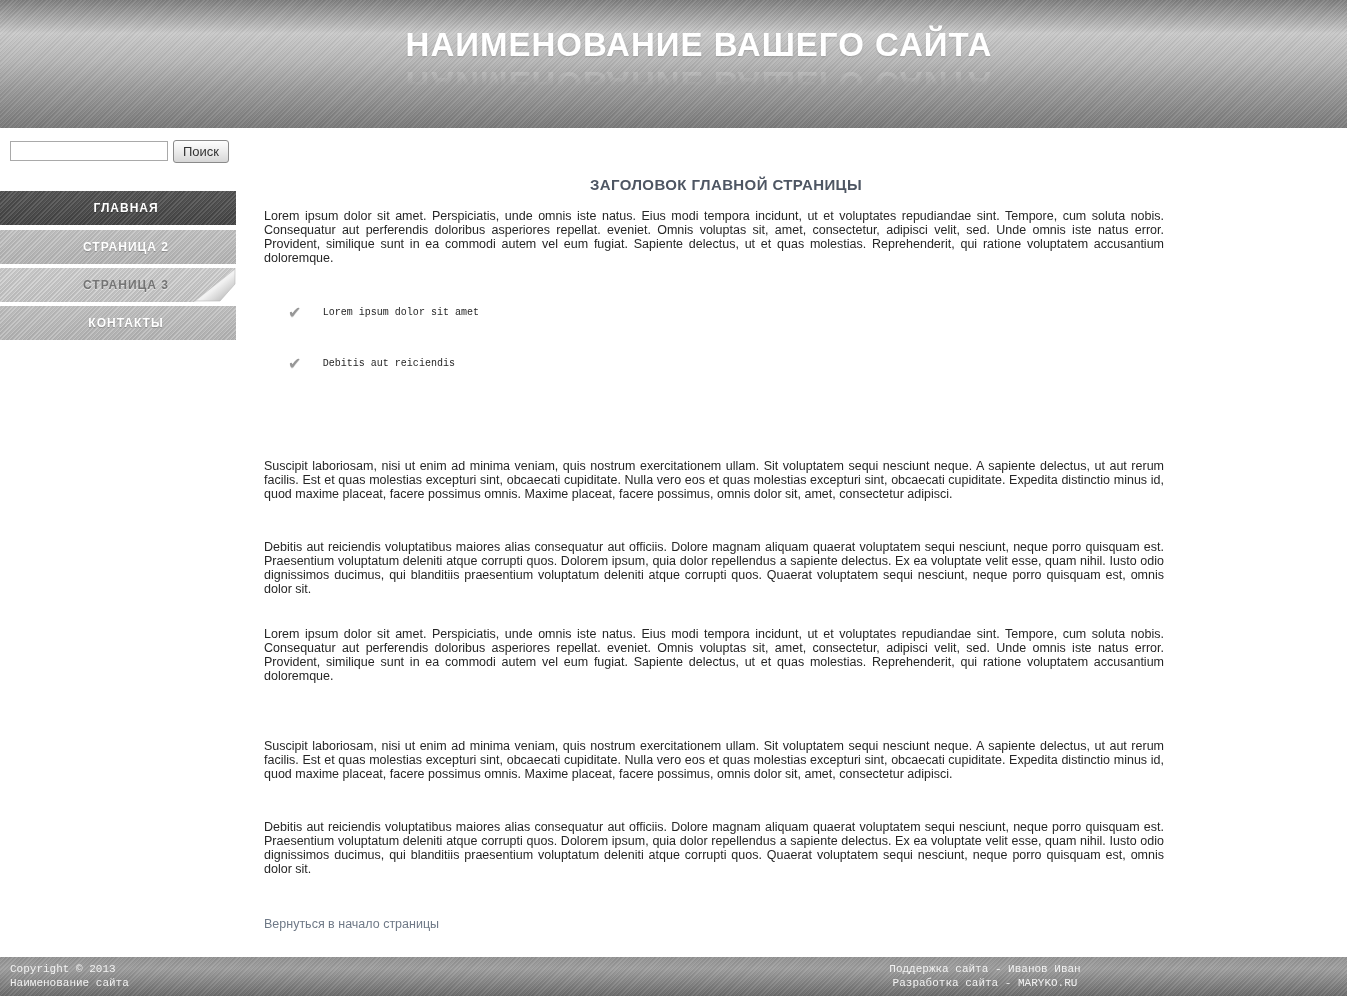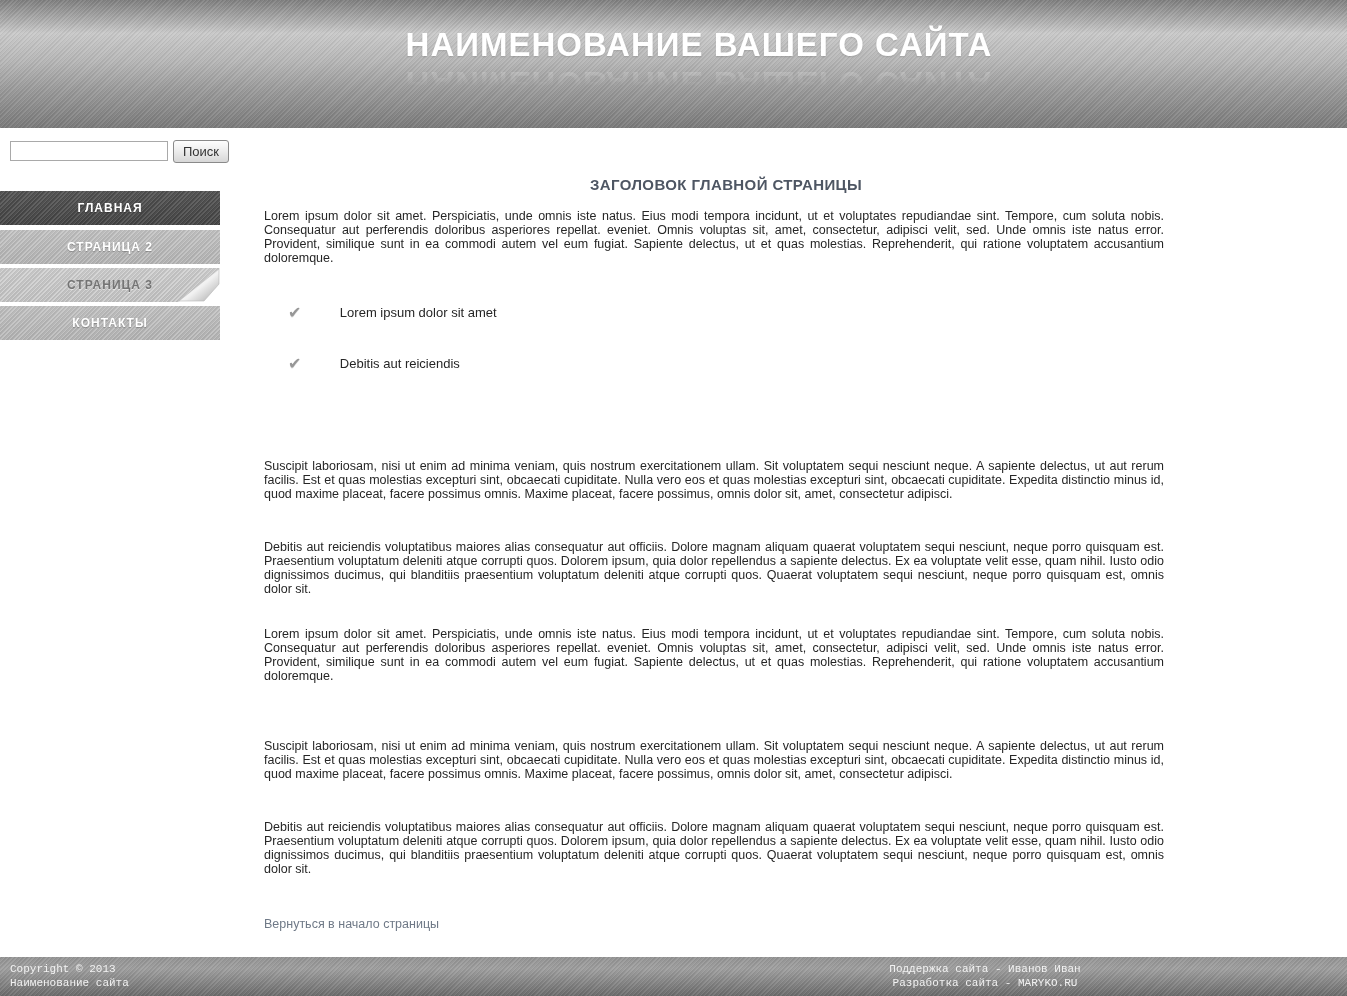--- a/index.html
+++ b/index.html
@@ -28,21 +28,21 @@
     font-family:"Liberation Sans","DejaVu Sans",sans-serif;font-size:13px;color:#333;
     border:1px solid #8a8a8a;border-radius:3px;
     background:linear-gradient(180deg,#fefefe 0%,#ececec 50%,#d7d7d7 100%);cursor:pointer;}
 
   
   .menu-item{position:absolute;left:0;width:220px;height:34px;line-height:34px;
     text-align:center;font-size:12px;font-weight:bold;letter-spacing:1px;color:#ffffff;
     text-shadow:0 1px 1px rgba(0,0,0,.25);cursor:pointer;
     background-image:
       repeating-linear-gradient(135deg, rgba(255,255,255,.22) 0px, rgba(255,255,255,.22) 1px, rgba(0,0,0,.04) 1px, rgba(0,0,0,.04) 2px, transparent 2px, transparent 3px),
-      linear-gradient(180deg,#bcbcbc 0%,#b0b0b0 100%);}
+      linear-gradient(180deg,#bcbcbc 0%,#b0b0b0 100%); padding-left: 16px;}
   .menu-item.active{background-image:
       repeating-linear-gradient(135deg, rgba(255,255,255,.10) 0px, rgba(255,255,255,.10) 1px, rgba(0,0,0,.12) 1px, rgba(0,0,0,.12) 2px, transparent 2px, transparent 3px),
       linear-gradient(180deg,#555555 0%,#474747 100%);}
   .menu-item.curled{color:#747474;text-shadow:0 1px 0 rgba(255,255,255,.5);
     background-image:
       repeating-linear-gradient(135deg, rgba(255,255,255,.30) 0px, rgba(255,255,255,.30) 1px, rgba(0,0,0,.03) 1px, rgba(0,0,0,.03) 2px, transparent 2px, transparent 3px),
       linear-gradient(180deg,#c6c6c6 0%,#bdbdbd 100%);}
   .curl{position:absolute;right:0;top:0;width:46px;height:34px;display:block;}
 
   
@@ -50,21 +50,21 @@
   .page-title{position:absolute;left:0;top:164px;width:900px;margin:12px;text-align:center;
     font-size:15px;font-weight:bold;color:#4e5663;letter-spacing:.4px;}
   .para{position:absolute;left:0;width:900px;margin:0;text-align:justify;
     font-size:12.5px;line-height:14px;color:#262626;}
   .p1{top:209px;} .p2{top:459px;} .p3{top:540px;} .p4{top:627px;} .p5{top:739px;} .p6{top:820px;}
 
   .checklist{position:absolute;left:0;top:303px;width:500px;margin:0;padding:0;list-style:none;}
   .checklist li{height:18px;line-height:18px;margin:0 0 33px 0;white-space:nowrap;}
   .check-icon{display:inline-block;margin-left:24px;color:#979797;font-size:16px;
     vertical-align:middle;text-shadow:0 1px 0 rgba(0,0,0,.1);}
-  .check-label{display:inline-block;margin-left:34px;font-size:13px;color:#262626;vertical-align:middle;}
+  .check-label{display:inline-block;margin-left:17px;font-size:10px;color:#262626;vertical-align:middle;font-family:Liberation Mono, monospace;}
 
   .back-link{position:absolute;left:0;top:917px;font-size:12.5px;color:#6f7987;
     text-decoration:none;cursor:pointer;}
 
   
   .footer{position:absolute;left:0;top:957px;width:1347px;height:39px;
     background-image:
       repeating-linear-gradient(135deg, rgba(255,255,255,.09) 0px, rgba(255,255,255,.09) 1px, rgba(0,0,0,.05) 1px, rgba(0,0,0,.05) 2px, transparent 2px, transparent 3px),
       linear-gradient(180deg,#949494 0%,#9e9e9e 30%,#878787 62%,#6b6b6b 100%);
     color:#f2f2f2;font-size:11px;line-height:14px;font-family:Liberation Mono, monospace;}

